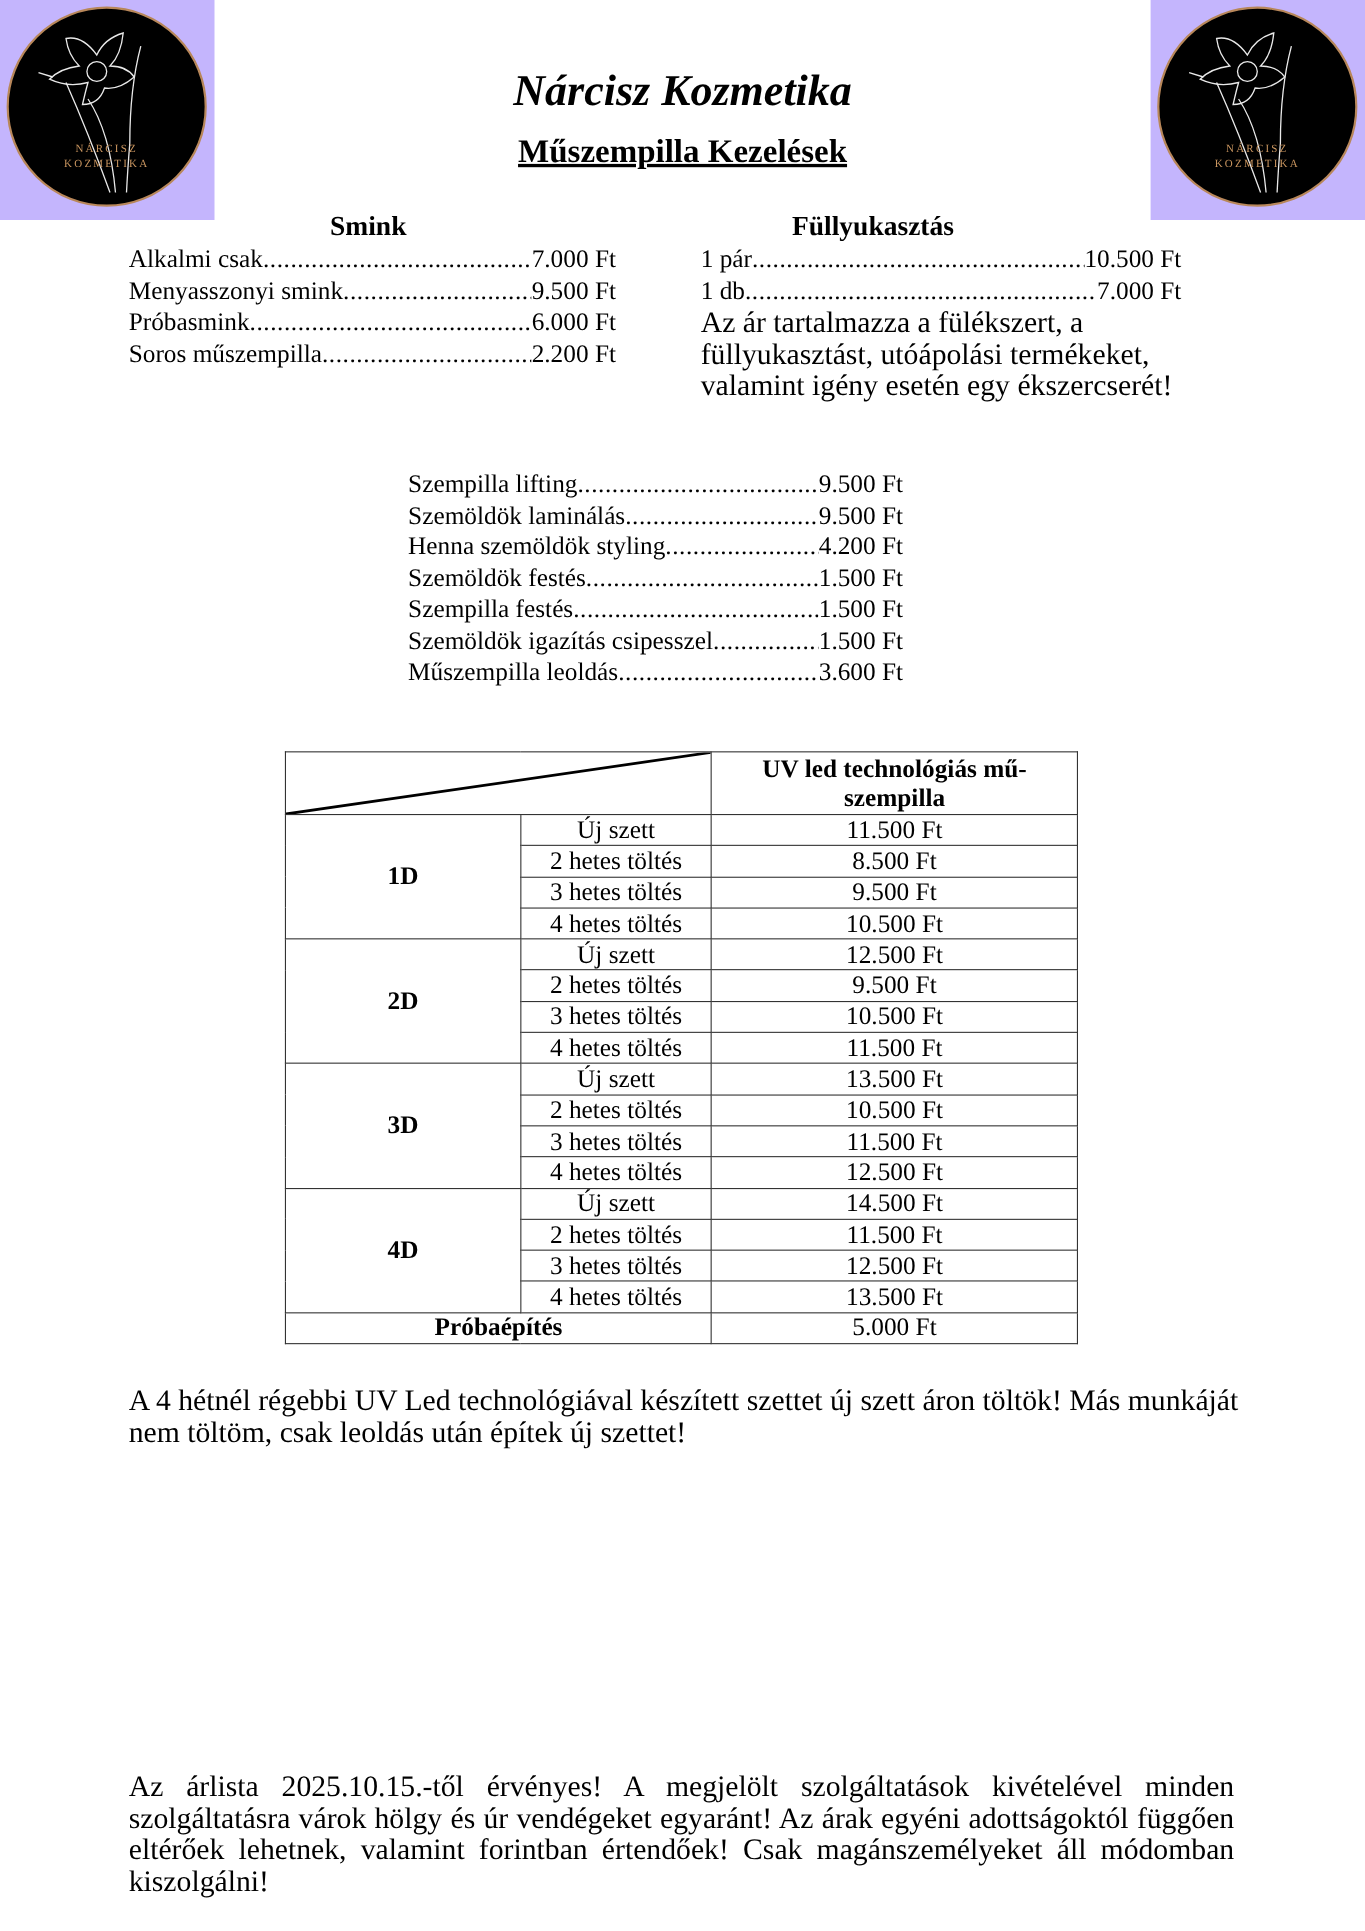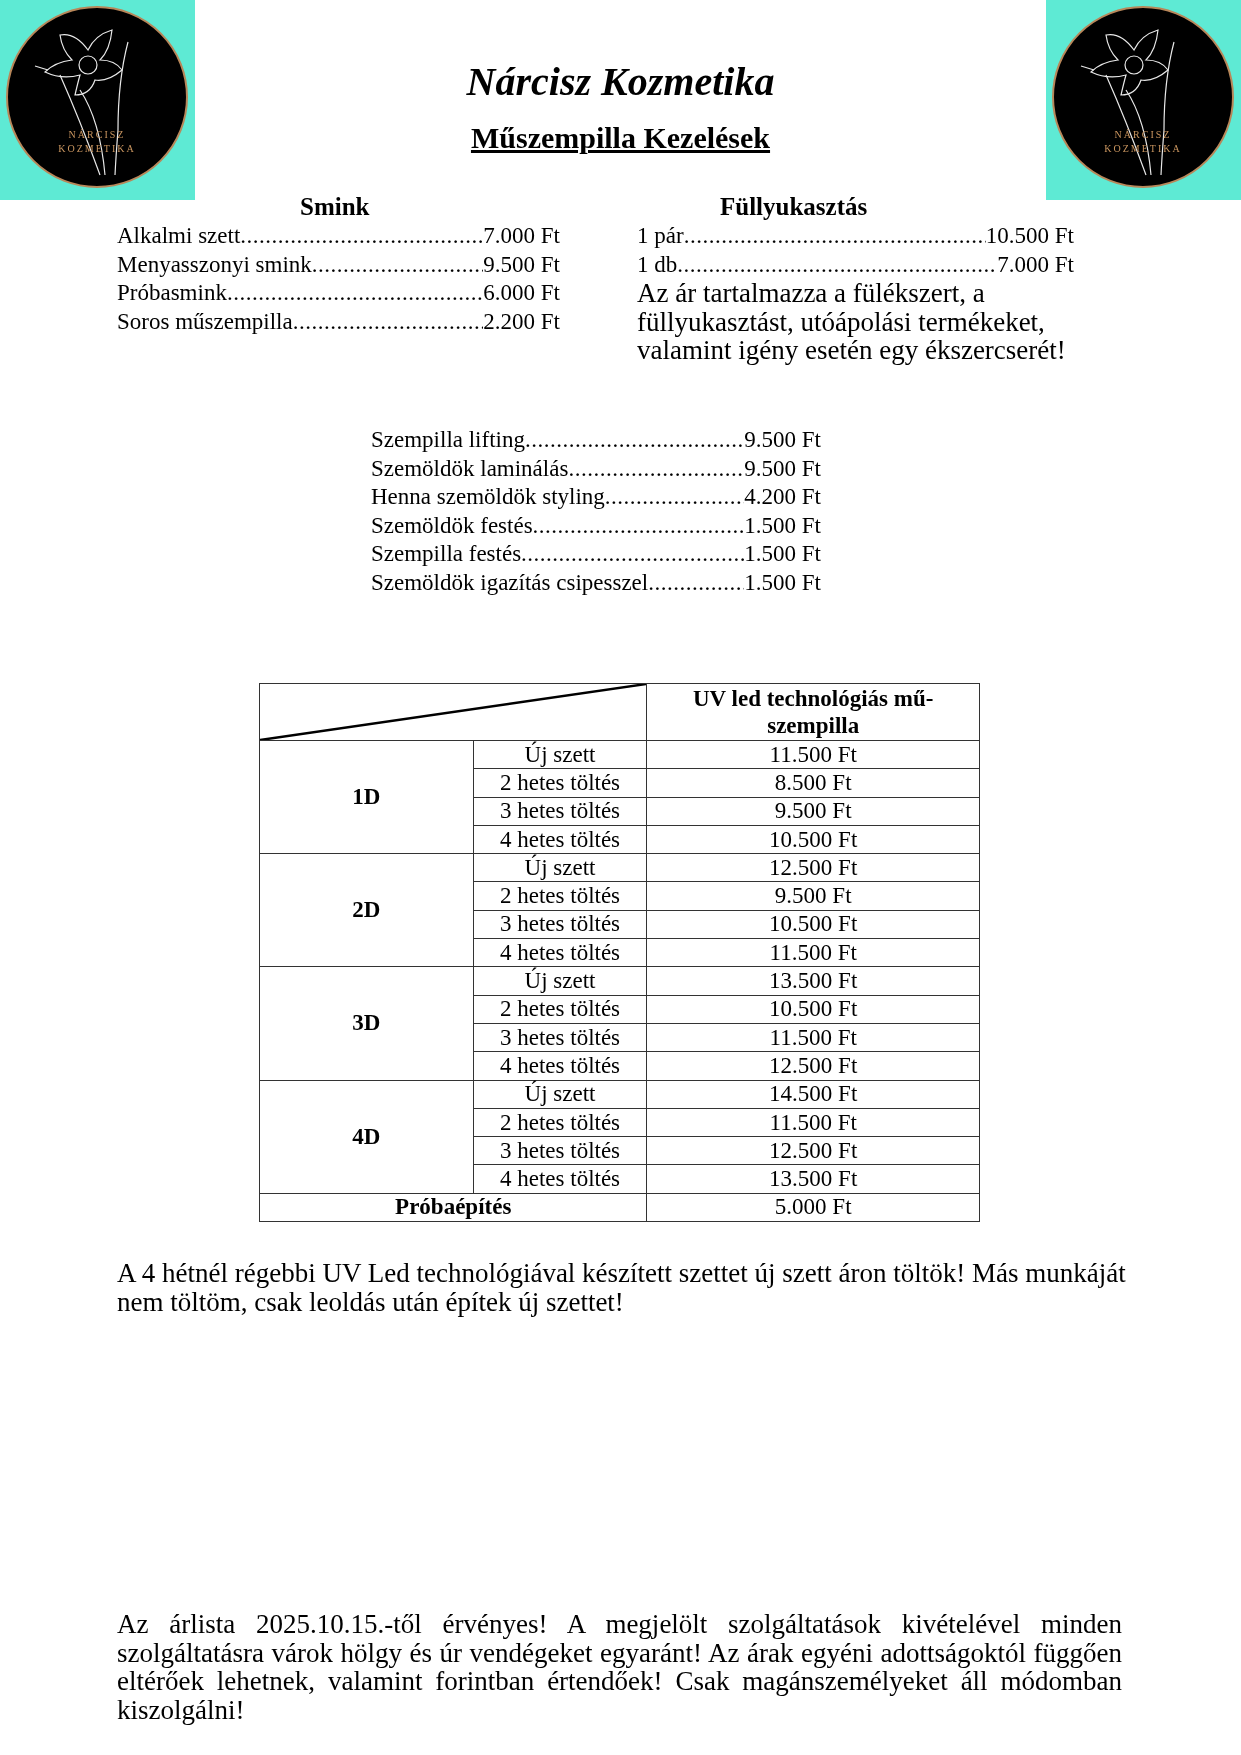--- a/index.html
+++ b/index.html
@@ -2,21 +2,21 @@
 <html><head>
 <meta charset="utf-8">
 <style>
   html, body { margin: 0; padding: 0; background: #ffffff; }
   body {
     width: 1241px; height: 1755px; position: relative; overflow: hidden;
     font-family: "Liberation Serif", serif; color: #000;
   }
   .logo {
     position: absolute; top: 0; width: 195px; height: 200px;
-    background: #5eead4;
+    background: #c4b5fd;
     text-align: center;
   }
   .logo.left { left: 0; }
   .logo.right { left: 1046px; }
   .logo svg { position: absolute; left: 0; top: 0; width: 100%; height: 100%; }
   .title {
     position: absolute; left: 0; width: 1241px; top: 58px; text-align: center;
     font-size: 40px; font-weight: bold; font-style: italic; line-height: 48px;
   }
   .subtitle {
@@ -83,21 +83,21 @@
     <text x="97" y="152" text-anchor="middle" fill="#c9955f" font-size="10" letter-spacing="2" font-family="Liberation Serif, serif">KOZMETIKA</text>
   </svg>
 </div>
 
 <div class="title">Nárcisz Kozmetika</div>
 <div class="subtitle">Műszempilla Kezelések</div>
 
 <div class="section-head" style="left:300px; width:210px; top:192px;">Smink</div>
 <div class="price-list" style="left:117px; width:443px; top:222px;">
   <div class="price-row">
-      <span class="name">Alkalmi szett </span>
+      <span class="name">Alkalmi csak </span>
       <span class="dots"></span>
       <span class="val">7.000 Ft</span>
     </div>
   <div class="price-row">
       <span class="name">Menyasszonyi smink </span>
       <span class="dots"></span>
       <span class="val">9.500 Ft</span>
     </div>
   <div class="price-row">
       <span class="name">Próbasmink </span>
@@ -149,20 +149,25 @@
     </div>
   <div class="price-row">
       <span class="name">Szempilla festés </span>
       <span class="dots"></span>
       <span class="val">1.500 Ft</span>
     </div>
   <div class="price-row">
       <span class="name">Szemöldök igazítás csipesszel </span>
       <span class="dots"></span>
       <span class="val">1.500 Ft</span>
+    </div>
+  <div class="price-row">
+      <span class="name">Műszempilla leoldás </span>
+      <span class="dots"></span>
+      <span class="val">3.600 Ft</span>
     </div>
 </div>
 
 <table class="lash">
   <colgroup>
       <col class="col1">
       <col class="col2">
       <col class="col3">
     </colgroup>
   <tbody id="lash-body">

